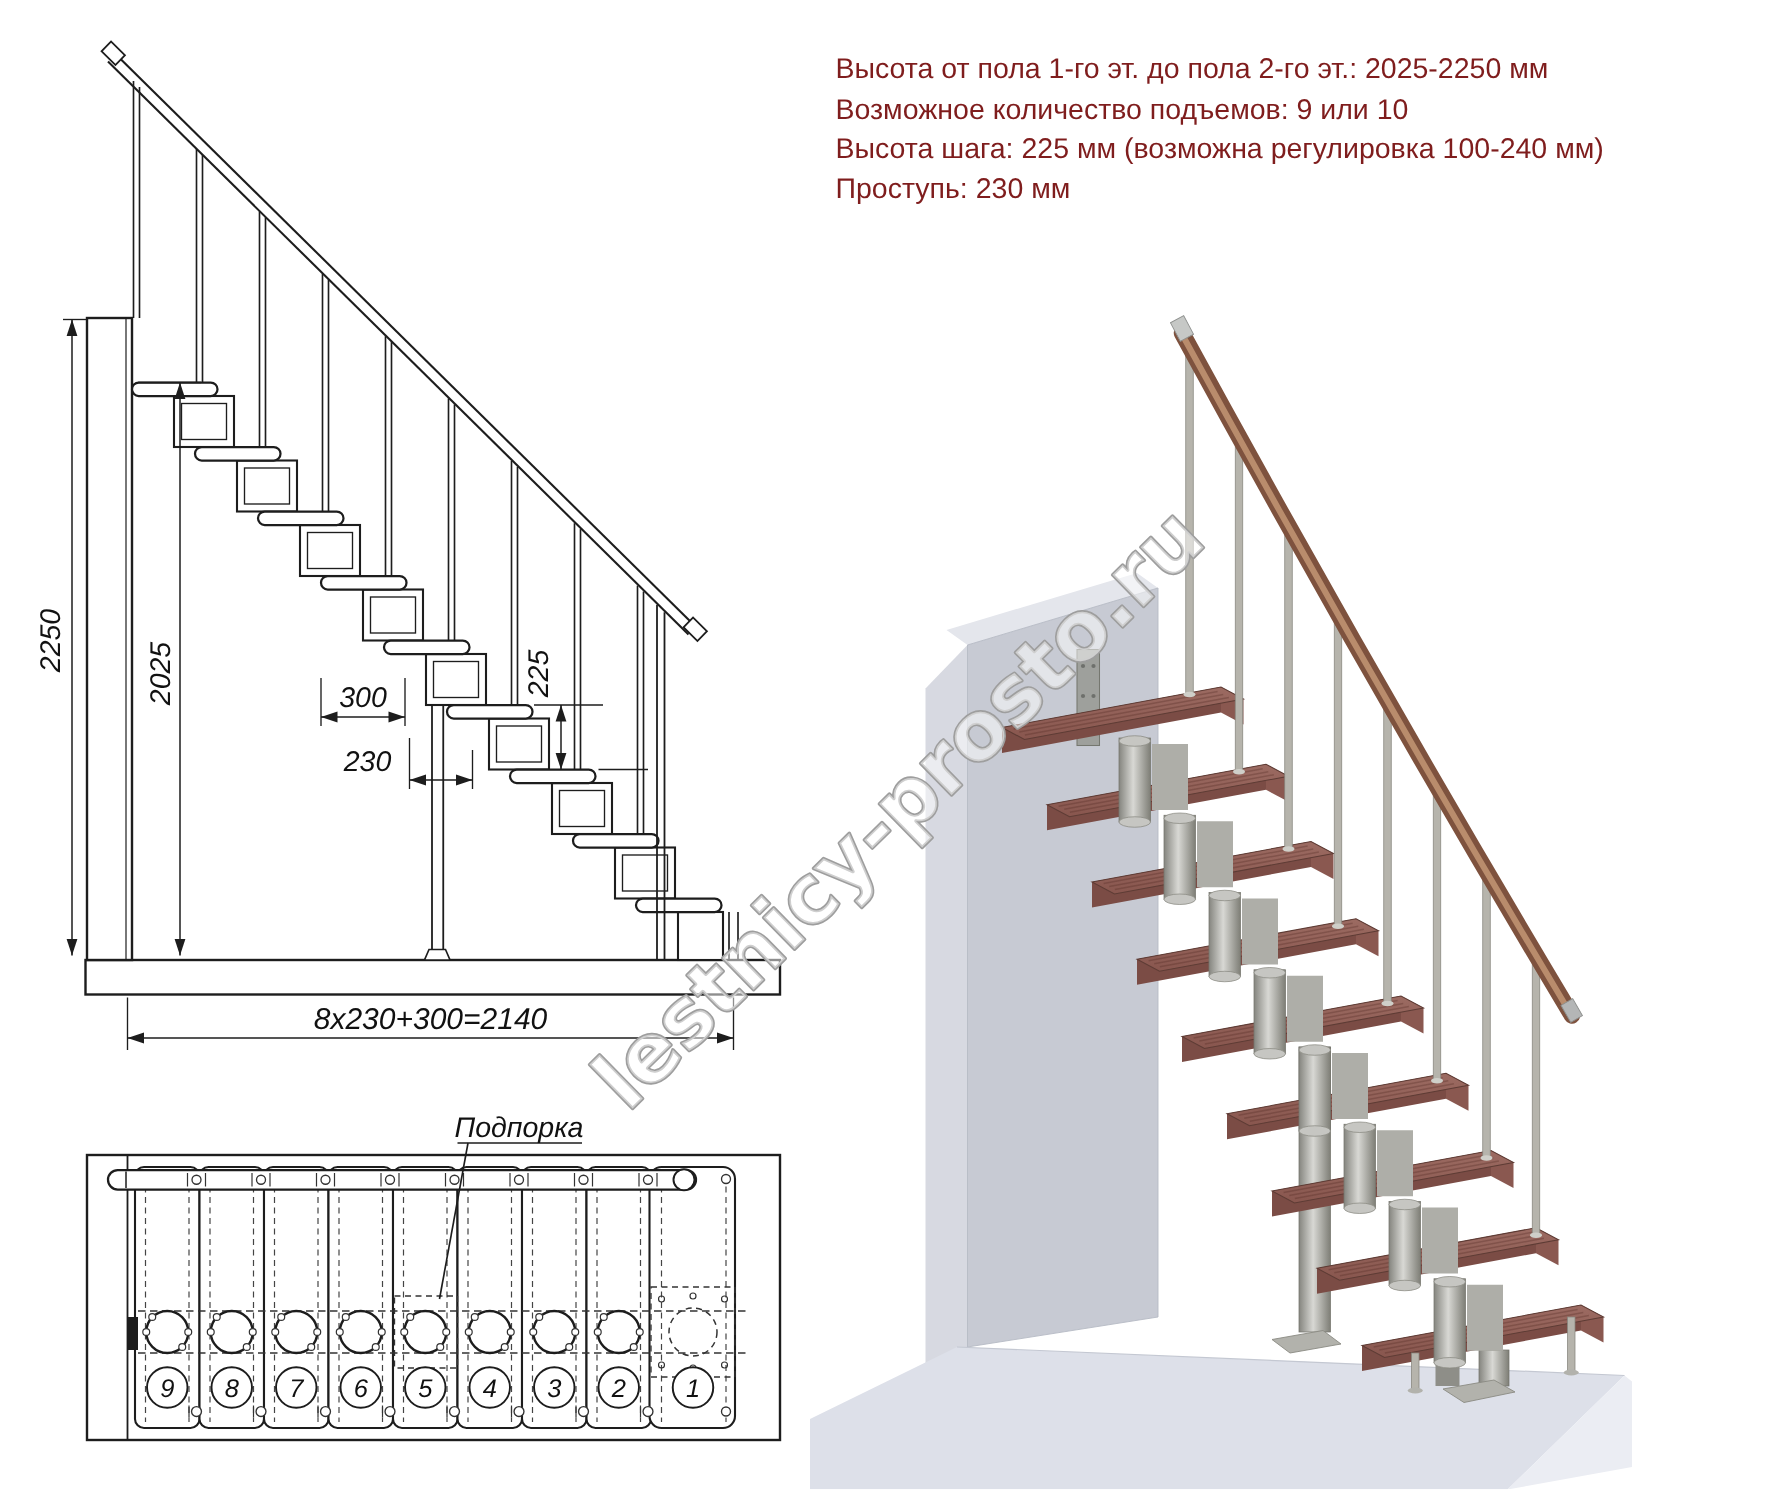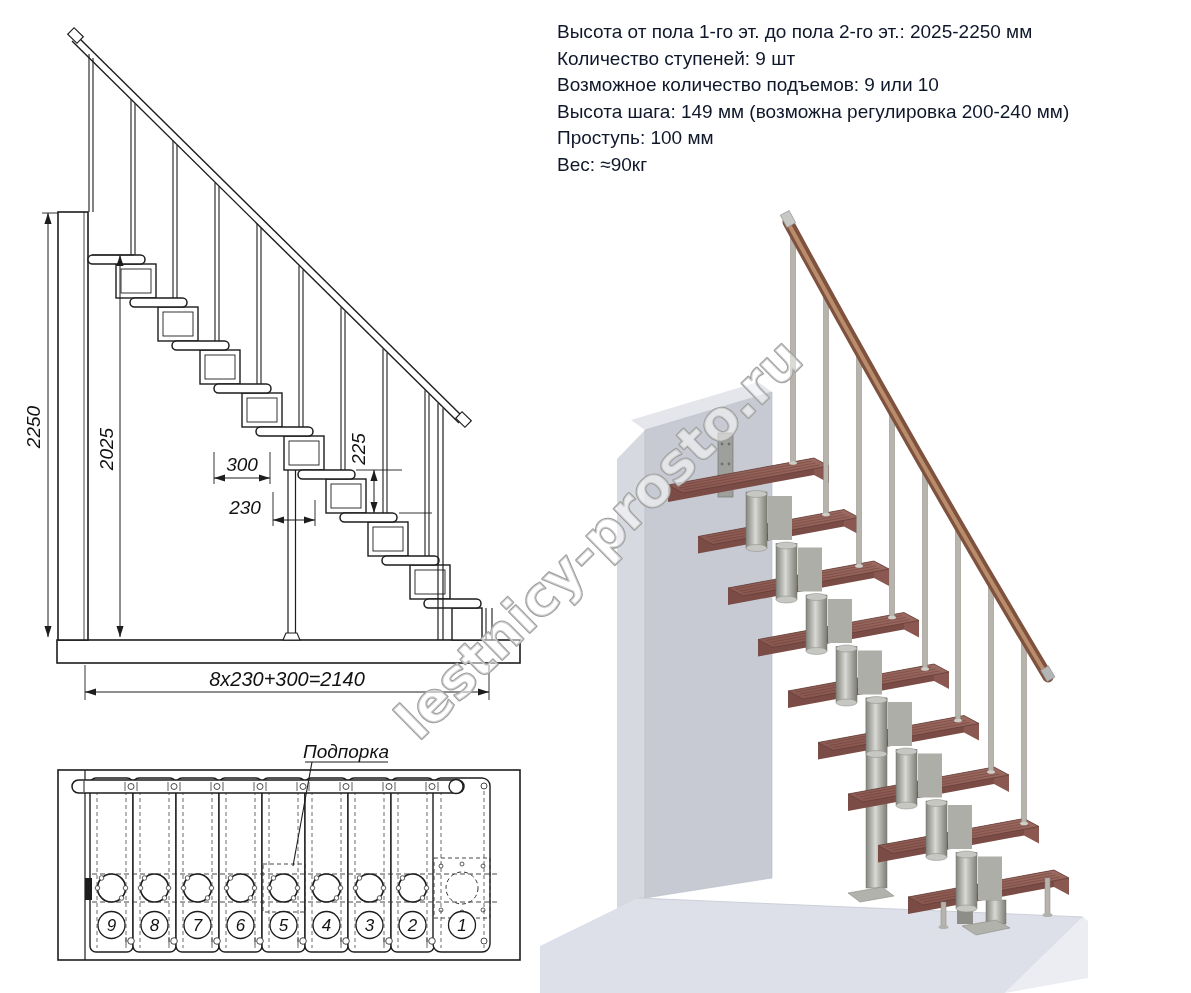--- a/index.html
+++ b/index.html
@@ -3,21 +3,21 @@
 <meta charset="utf-8">
 <style>
   html,body{margin:0;padding:0;background:#fff;}
   #canvas{position:relative;width:1191px;height:993px;background:#fff;overflow:hidden;
           font-family:"Liberation Sans",sans-serif;}
   svg{position:absolute;display:block;}
   #side-svg{left:0;top:0;}
   #plan-svg{left:0;top:725px;}
   #r3d-svg{left:540px;top:210px;}
   #wm-svg{left:0;top:0;pointer-events:none;}
-  .specs{position:absolute;left:557px;top:19px;color:#0f172a;font-size:19px;line-height:26.5px;
+  .specs{position:absolute;left:557px;top:34px;color:#7f1d1d;font-size:19px;line-height:26.5px;
          white-space:nowrap;}
   .dim{font-family:"Liberation Sans",sans-serif;font-style:italic;font-size:19px;fill:#111;}
   .dimBig{font-family:"Liberation Sans",sans-serif;font-style:italic;font-size:20px;fill:#111;}
   .num{font-family:"Liberation Sans",sans-serif;font-style:italic;font-size:17px;fill:#111;}
   .wmtext{font-family:"DejaVu Sans",sans-serif;font-weight:bold;}
 </style>
 </head>
 <body>
 
 <div id="canvas">
@@ -412,23 +412,21 @@
         <ellipse cx="943.5" cy="927" rx="5" ry="2" fill="#b2b2ac"></ellipse>
         <path d="M 788,222 Q 915,455 1048,677" fill="none" stroke="#7e523e" stroke-width="11" stroke-linecap="round"></path>
         <path d="M 787,221 Q 913,452 1046,674" fill="none" stroke="#c09271" stroke-width="4" stroke-linecap="round" opacity="0.9"></path>
         <rect x="781" y="214" width="14" height="10" transform="rotate(62 788 219)" fill="#c6c8c6" stroke="#8e908e" stroke-width="0.6"></rect>
         <rect x="1042" y="669" width="13" height="9" transform="rotate(60 1048 673)" fill="#b4b6b6" stroke="#8e908e" stroke-width="0.6"></rect>
       </g>
   </svg>
 
   <div class="specs">
     <div>Высота от пола 1-го эт. до пола 2-го эт.: 2025-2250 мм</div>
-    <div>Количество ступеней: 9 шт</div>
     <div>Возможное количество подъемов: 9 или 10</div>
-    <div>Высота шага: 149 мм (возможна регулировка 200-240 мм)</div>
-    <div>Проступь: 100 мм</div>
-    <div>Вес: ≈90кг</div>
+    <div>Высота шага: 225 мм (возможна регулировка 100-240 мм)</div>
+    <div>Проступь: 230 мм</div>
   </div>
 
   <svg id="wm-svg" width="1191" height="993" viewBox="0 0 1191 993">
     <text class="wmtext" transform="translate(612,552) rotate(-44.5)" text-anchor="middle" font-size="54" fill="rgba(255,255,255,0.5)" stroke="#9e9e9e" stroke-width="2.2" stroke-linejoin="round" paint-order="stroke fill">lestnicy-prosto.ru</text>
   </svg>
 </div>
 
 </body></html>

